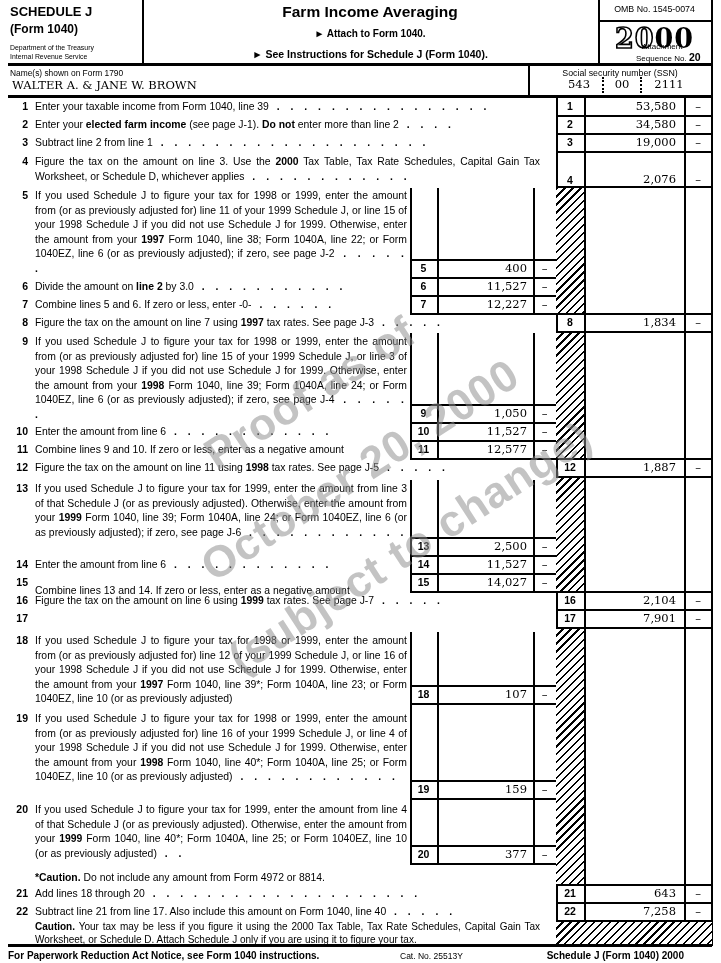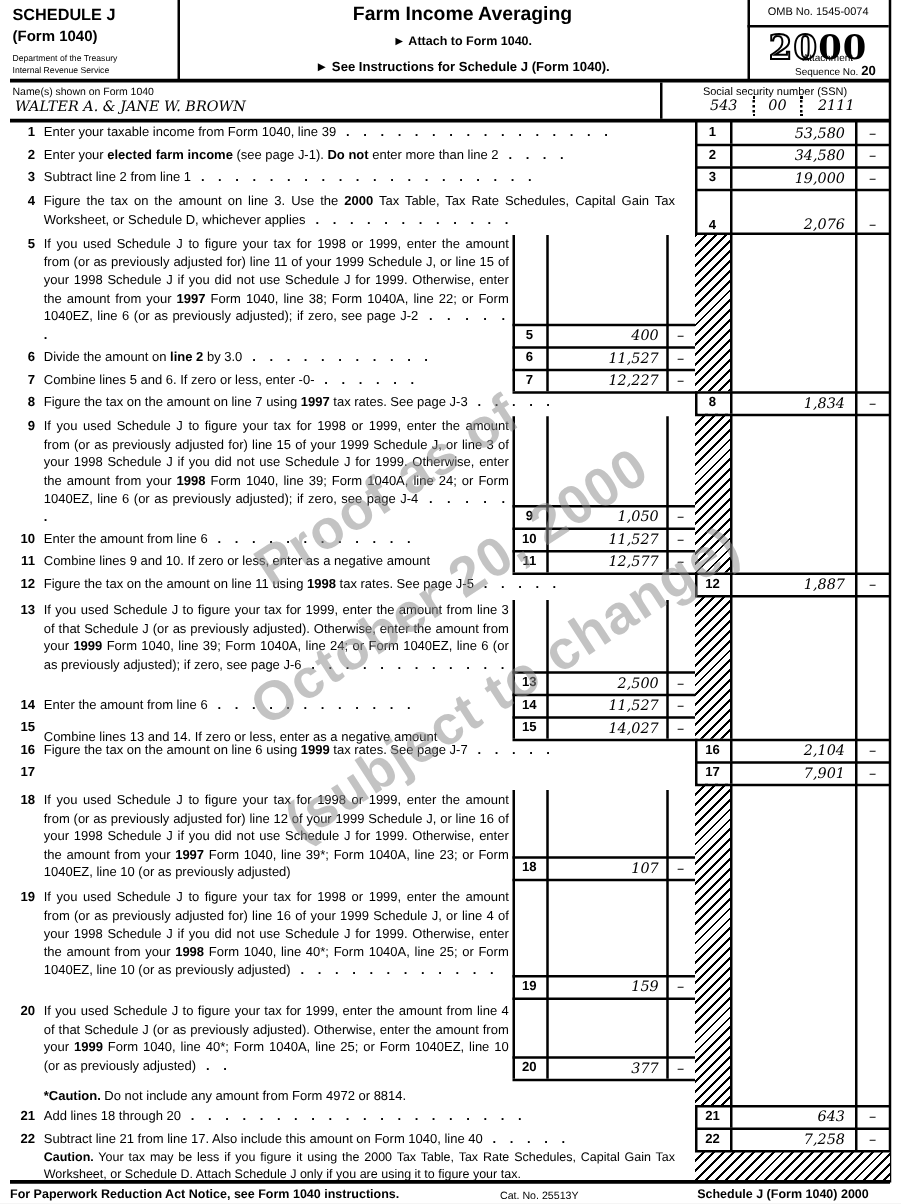--- a/index.html
+++ b/index.html
@@ -10,21 +10,21 @@
   .vl{position:absolute;background:#000;width:2px;}
   .thick{position:absolute;background:#000;}
   .hatch{position:absolute;background:repeating-linear-gradient(135deg,#000 0 1.6px,#fff 1.6px 5.6px);
          border-right:2px solid #000;box-sizing:border-box;}
   .hatch.full{border-right:none;}
   .txt{position:absolute;font-size:10.4px;line-height:14.5px;text-align:justify;}
   .nojust{text-align:left;}
   .num{position:absolute;left:8px;width:20px;text-align:right;font-weight:bold;font-size:10.5px;}
   .b{font-weight:bold;}
   .dots{font-weight:bold;letter-spacing:3px;word-spacing:2px;}
-  .hand{font-family:"DejaVu Serif",serif;font-style:italic;}
+  .hand{font-family:"DejaVu Serif",serif;}
   .erow{position:absolute;display:flex;align-items:center;height:18px;box-sizing:border-box;}
   .erow .eno{font-weight:bold;font-size:10.5px;text-align:center;}
   .erow .eval{text-align:right;font-size:11.5px;}
   .erow .ecents{text-align:center;font-size:11.5px;}
   .inner-row{left:410px;width:146px;}
   .inner-row .eno{width:27px;}
   .inner-row .eval{width:90px;padding-right:6px;}
   .inner-row .ecents{width:23px;}
   .outer-row{left:556px;width:156px;}
   .outer-row .eno{width:28px;border-right:2px solid #000;align-self:stretch;display:flex;align-items:center;justify-content:center;}
@@ -60,21 +60,21 @@
   <div class="abs label-sm" style="left:598px;top:4px;width:113px;text-align:center;font-size:8.8px;">OMB No. 1545-0074</div>
   <div class="abs year" style="left:598px;top:23px;width:113px;text-align:center;"><span class="y-out">20</span><span>00</span></div>
   <div class="abs" style="left:642px;top:42px;font-size:8px;">Attachment</div>
   <div class="abs" style="left:636px;top:51px;font-size:8px;"><span>Sequence No. </span><span style="font-weight:bold;font-size:10.5px;">20</span></div>
 
   <div class="vl" style="left:142px;top:0;height:64px;"></div>
   <div class="vl" style="left:598px;top:0;height:64px;"></div>
   <div class="hl" style="left:598px;top:20px;width:113px;height:1.5px;"></div>
   <div class="thick" style="left:8px;top:63px;width:704px;height:2.5px;"></div>
 
-  <div class="abs label-sm" style="left:10px;top:68px;">Name(s) shown on Form 1040</div>
+  <div class="abs label-sm" style="left:10px;top:68px;">Name(s) shown on Form 1790</div>
   <div class="abs hand" style="left:12px;top:78px;font-size:11.5px;">WALTER A. &amp; JANE W. BROWN</div>
   <div class="vl" style="left:528px;top:66px;height:29px;"></div>
   <div class="abs label-sm" style="left:528px;top:68px;width:184px;text-align:center;font-size:8.8px;">Social security number (SSN)</div>
   <div class="abs" style="left:556px;top:77px;width:150px;display:flex;">
     <div class="hand" style="width:46px;text-align:center;font-size:11.5px;">543</div>
     <div class="ssn-sep"></div>
     <div class="hand" style="width:36px;text-align:center;font-size:11.5px;">00</div>
     <div class="ssn-sep"></div>
     <div class="hand" style="width:54px;text-align:center;font-size:11.5px;">2111</div>
   </div>
@@ -297,21 +297,21 @@
   </div>
   <div class="erow inner-row" style="top:845px;">
     <div class="eno">20</div>
     <div class="eval hand">377</div>
     <div class="ecents hand">–</div>
   </div>
 
   <div class="thick" style="left:8px;top:944px;width:704px;height:3px;"></div>
   <div class="abs" style="left:8px;top:950px;font-size:10px;font-weight:bold;">For Paperwork Reduction Act Notice, see Form 1040 instructions.</div>
   <div class="abs" style="left:400px;top:951px;font-size:8.5px;">Cat. No. 25513Y</div>
-  <div class="abs" style="left:495px;top:950px;width:200px;text-align:right;font-size:10px;font-weight:bold;">Schedule J (Form 1040) 2000</div>
+  <div class="abs" style="left:484px;top:950px;width:200px;text-align:right;font-size:10px;font-weight:bold;">Schedule J (Form 1040) 2000</div>
 
   <div class="watermark">
     <div>Proof as of</div>
     <div>October 20, 2000</div>
     <div>(subject to change)</div>
   </div>
 
 </div>
 
 </body></html>

